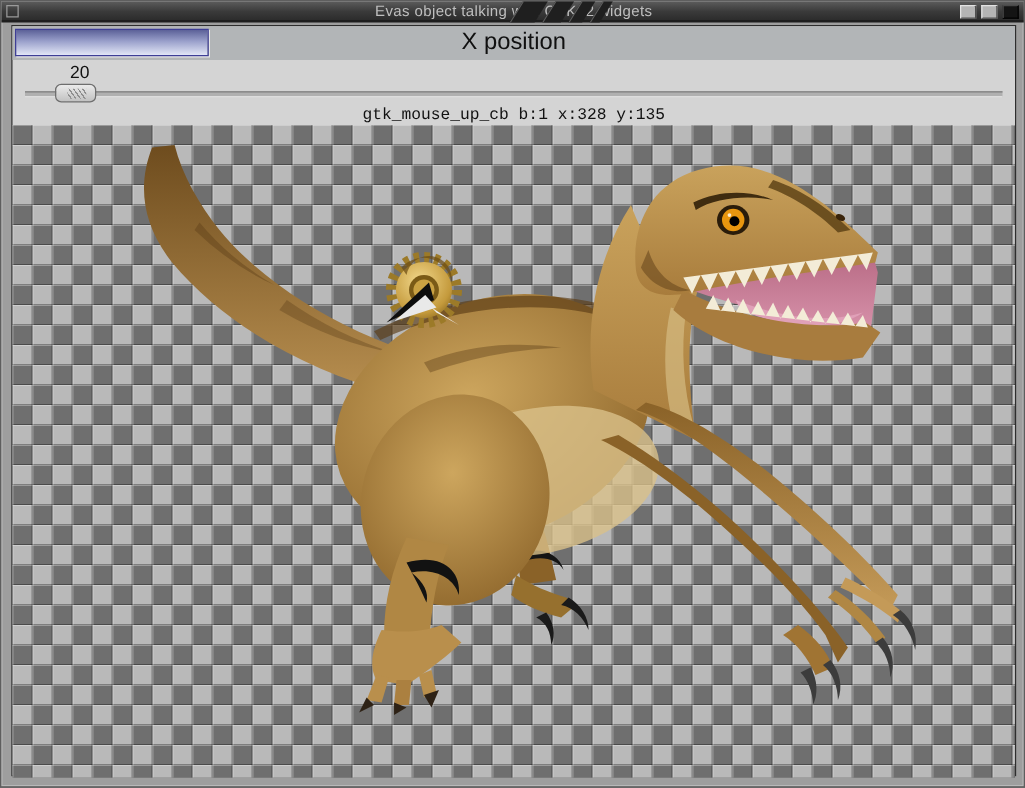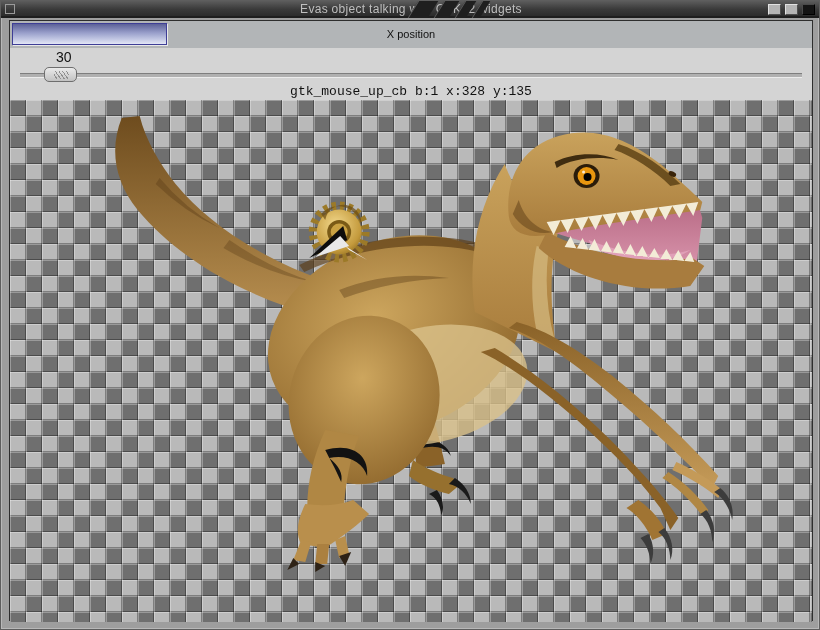--- a/index.html
+++ b/index.html
@@ -54,21 +54,21 @@
   .blue-btn {
     position:absolute; left:2px; top:2px; width:155px; height:22px;
     border:1px solid #3e3e96;
     background:linear-gradient(#5c6198, #9aa3c8 45%, #e2e6f6);
     background:linear-gradient(#5c6198, #9aa0cb 45%, #e2e6f6);
     box-shadow:1px 1px 0 #e8e8e8;
     padding:0; cursor:pointer;
   }
   .axis-label {
     position:absolute; left:0; top:0; width:100%; height:27px;
-    line-height:26px; text-align:center; font-size:11px; color:#111;
+    line-height:26px; text-align:center; font-size:19px; color:#111;
   }
   .value-row { position:relative; height:18px; }
   .value-label { position:absolute; left:46px; top:1px; font-size:14px; color:#111; }
   .scale-row { position:relative; height:18px; }
   .track {
     position:absolute; left:10px; right:10px; top:7px; height:5px;
     background:#b0b0b0; border-top:1px solid #7e7e7e; border-bottom:1px solid #ececec;
   }
   .handle {
     position:absolute; left:34px; top:1px; width:33px; height:15px;
@@ -114,21 +114,21 @@
   </div>
 
   <div class="client">
 
     <div class="row1">
       <button class="blue-btn"></button>
       <div class="axis-label">X position</div>
     </div>
 
     <div class="value-row">
-      <span class="value-label">30</span>
+      <span class="value-label">20</span>
     </div>
 
     <div class="scale-row">
       <div class="track"></div>
       <div class="handle">
         <div class="hatch"></div>
       </div>
     </div>
 
     <div class="status-row">gtk_mouse_up_cb b:1 x:328 y:135</div>

